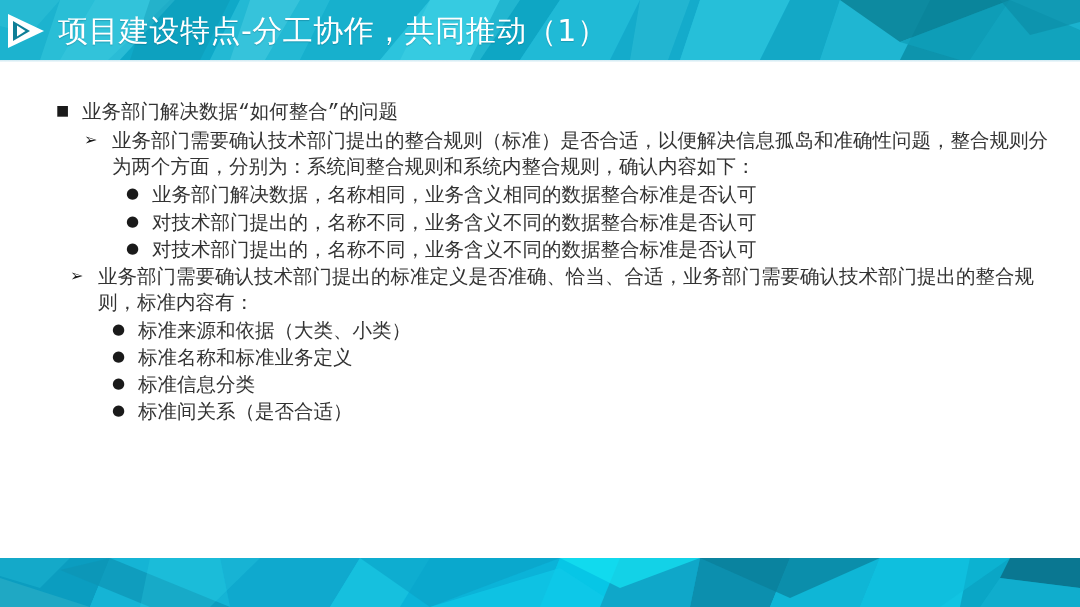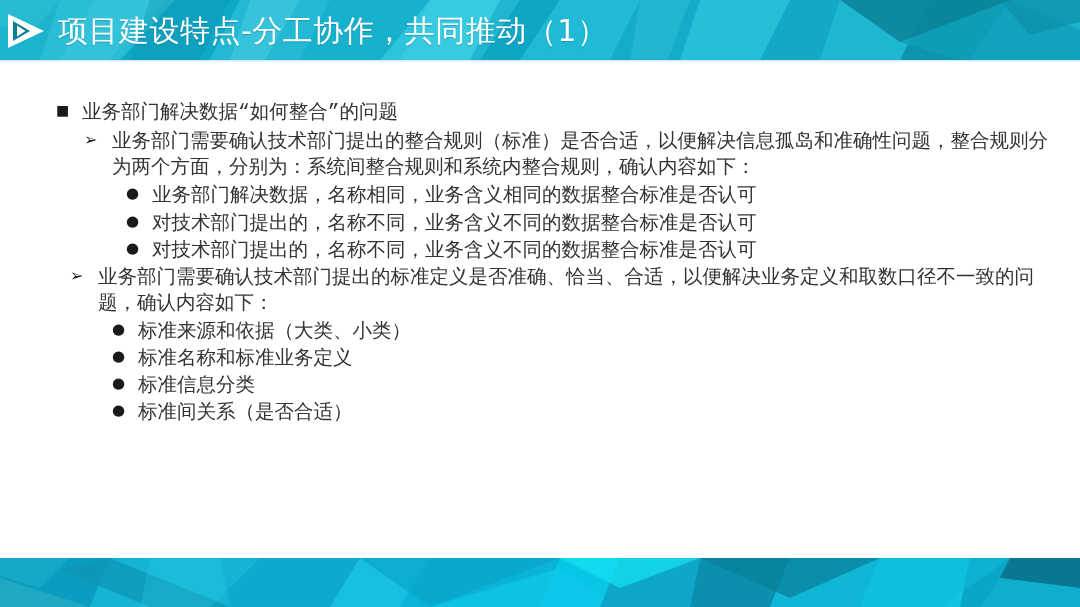--- a/index.html
+++ b/index.html
@@ -149,21 +149,21 @@
         <span class="bullet">●</span>
         <span class="txt">对技术部门提出的，名称不同，业务含义不同的数据整合标准是否认可</span>
       </div>
       <div class="line l3">
         <span class="bullet">●</span>
         <span class="txt">对技术部门提出的，名称不同，业务含义不同的数据整合标准是否认可</span>
       </div>
 
       <div class="line l2b">
         <span class="bullet">➢</span>
-        <span class="txt">业务部门需要确认技术部门提出的标准定义是否准确、恰当、合适，以便解决业务定义和取数口径不一致的问题，确认内容如下：</span>
+        <span class="txt">业务部门需要确认技术部门提出的标准定义是否准确、恰当、合适，业务部门需要确认技术部门提出的整合规则，标准内容有：</span>
       </div>
 
       <div class="line l3b">
         <span class="bullet">●</span>
         <span class="txt">标准来源和依据（大类、小类）</span>
       </div>
       <div class="line l3b">
         <span class="bullet">●</span>
         <span class="txt">标准名称和标准业务定义</span>
       </div>

